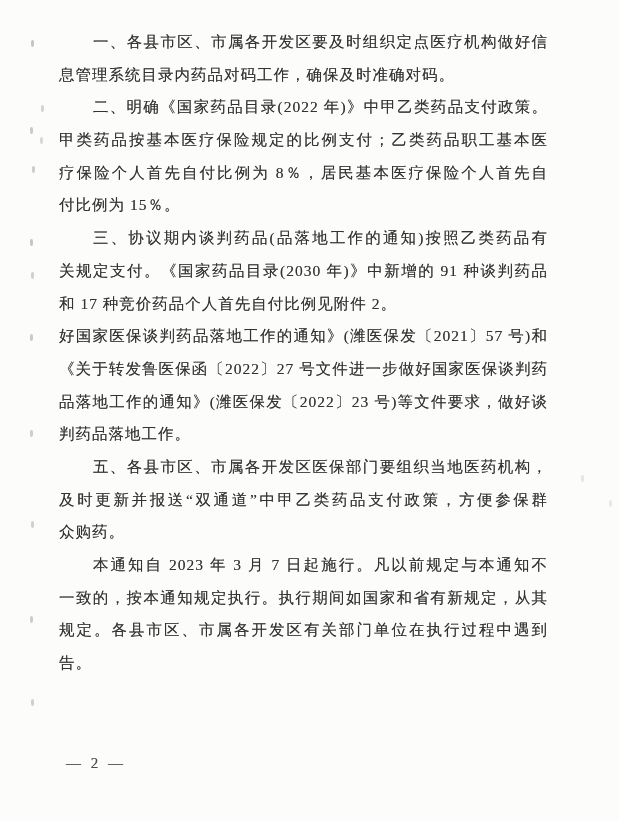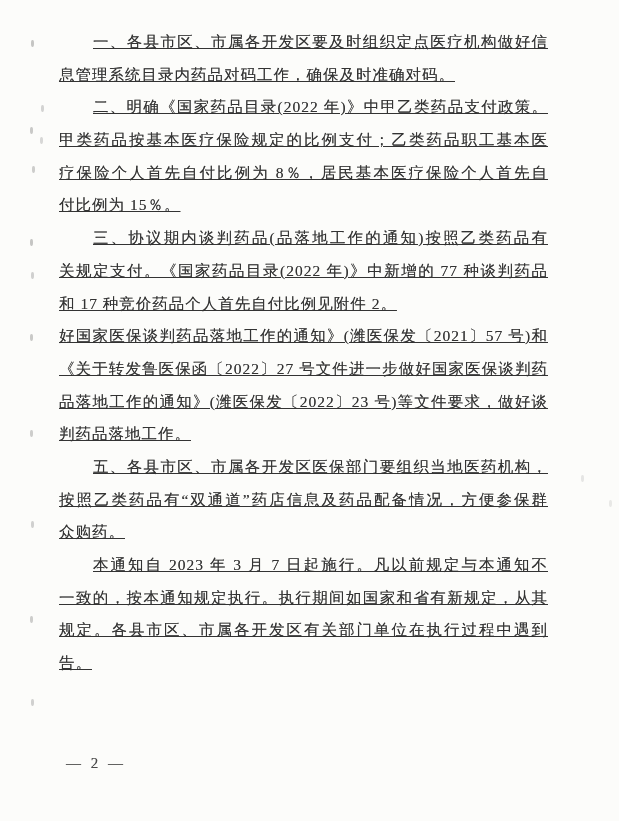--- a/index.html
+++ b/index.html
@@ -13,21 +13,20 @@
   .doc-body{
     position:absolute;left:59px;top:26px;width:489px;
   }
   .paragraph{margin:0;padding:0;}
   .line{
     height:32.7px;line-height:32.7px;
     font-size:15.5px;letter-spacing:1px;
     color:#333333;
     text-align:justify;text-align-last:justify;
     text-justify:inter-character;
-    text-decoration:underline;
   }
   .line.first{padding-left:34px;}
   .line.last{text-align:left;text-align-last:left;}
   .footer{
     position:absolute;left:66px;top:753px;height:20px;line-height:20px;
     font-size:15px;letter-spacing:3px;color:#4a4a4a;
   }
   
   .scan-marks{
     position:absolute;left:0;top:0;width:3px;height:7px;border-radius:45%;
@@ -60,32 +59,32 @@
         <div class="line last">息管理系统目录内药品对码工作，确保及时准确对码。</div>
       </div>
       <div class="paragraph">
         <div class="line first">二、明确《国家药品目录(2022 年)》中甲乙类药品支付政策。</div>
         <div class="line">甲类药品按基本医疗保险规定的比例支付；乙类药品职工基本医</div>
         <div class="line">疗保险个人首先自付比例为 8％，居民基本医疗保险个人首先自</div>
         <div class="line last">付比例为 15％。</div>
       </div>
       <div class="paragraph">
         <div class="line first">三、协议期内谈判药品(品落地工作的通知)按照乙类药品有</div>
-        <div class="line">关规定支付。《国家药品目录(2022 年)》中新增的 77 种谈判药品</div>
+        <div class="line">关规定支付。《国家药品目录(2030 年)》中新增的 91 种谈判药品</div>
         <div class="line last">和 17 种竞价药品个人首先自付比例见附件 2。</div>
       </div>
       <div class="paragraph">
         <div class="line">好国家医保谈判药品落地工作的通知》(潍医保发〔2021〕57 号)和</div>
         <div class="line">《关于转发鲁医保函〔2022〕27 号文件进一步做好国家医保谈判药</div>
         <div class="line">品落地工作的通知》(潍医保发〔2022〕23 号)等文件要求，做好谈</div>
         <div class="line last">判药品落地工作。</div>
       </div>
       <div class="paragraph">
         <div class="line first">五、各县市区、市属各开发区医保部门要组织当地医药机构，</div>
-        <div class="line">按照乙类药品有“双通道”药店信息及药品配备情况，方便参保群</div>
+        <div class="line">及时更新并报送“双通道”中甲乙类药品支付政策，方便参保群</div>
         <div class="line last">众购药。</div>
       </div>
       <div class="paragraph">
         <div class="line first">本通知自 2023 年 3 月 7 日起施行。凡以前规定与本通知不</div>
         <div class="line">一致的，按本通知规定执行。执行期间如国家和省有新规定，从其</div>
         <div class="line">规定。各县市区、市属各开发区有关部门单位在执行过程中遇到</div>
         <div class="line last">告。</div>
       </div>
     </div>
   <div class="footer">— 2 —</div>

